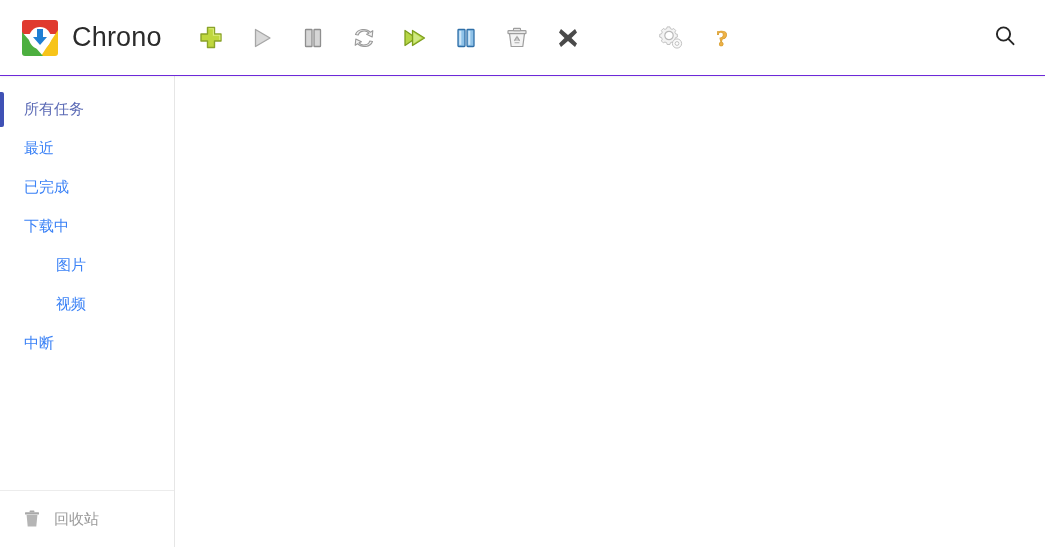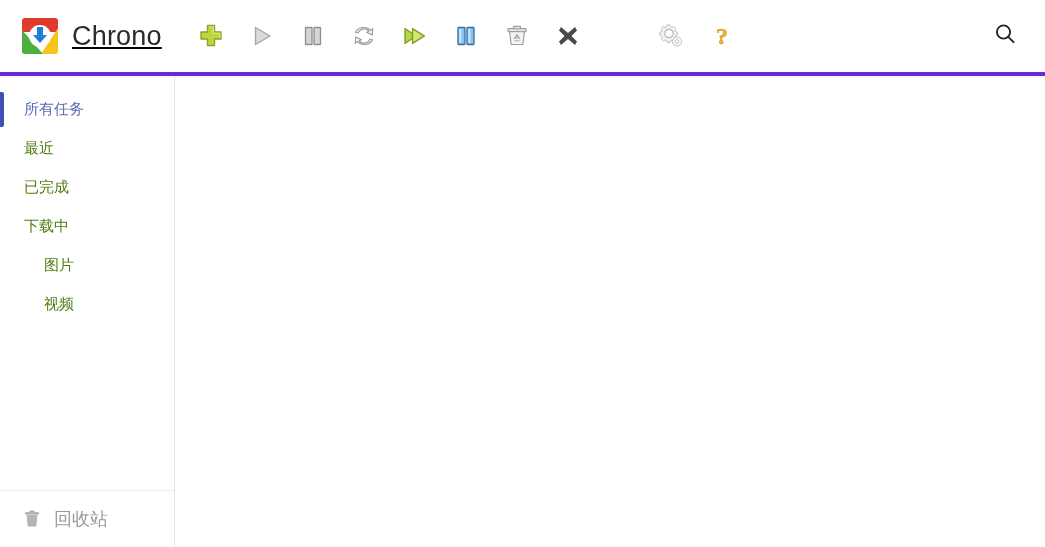--- a/index.html
+++ b/index.html
@@ -22,27 +22,26 @@
     flex-direction: column;
     background: #ffffff;
   }
 
   
   .header {
     height: 76px;
     min-height: 76px;
     box-sizing: border-box;
     background: #ffffff;
-    border-bottom: 4px solid #6d28d9;
+    border-bottom: 1px solid #6d28d9;
     box-shadow: 0 1px 2px rgba(0,0,0,0.06);
     display: flex;
     align-items: center;
     position: relative;
     z-index: 5;
-    text-decoration: underline;
   }
   .brand {
     display: flex;
     align-items: center;
     margin-left: 22px;
     margin-right: 24px;
   }
   .brand-logo {
     width: 36px;
     height: 36px;
@@ -111,26 +110,26 @@
     display: flex;
     flex-direction: column;
   }
   .nav-item {
     position: relative;
     height: 39px;
     display: flex;
     align-items: center;
     padding-left: 24px;
     font-size: 15px;
-    color: #4d7c0f;
+    color: #3b82f6;
     cursor: pointer;
     white-space: nowrap;
   }
   .nav-item.indent {
-    padding-left: 44px;
+    padding-left: 56px;
   }
   .nav-item.active {
     color: #5b6ab5;
   }
   .nav-item.active::before {
     content: "";
     position: absolute;
     left: 0;
     top: 2px;
     bottom: 2px;
@@ -142,21 +141,21 @@
   .nav-divider {
     height: 1px;
     background: #ececec;
     margin: 0 0 0 0;
   }
   .nav-trash {
     height: 56px;
     display: flex;
     align-items: center;
     padding-left: 24px;
-    font-size: 18px;
+    font-size: 15px;
     color: #9a9a9a;
     cursor: pointer;
   }
   .nav-trash .trash-ico {
     margin-right: 14px;
     display: flex;
     align-items: center;
   }
 
   
@@ -335,20 +334,23 @@
       </div>
       <div class="nav-item">
         <span>下载中</span>
       </div>
       <div class="nav-item indent">
         <span>图片</span>
       </div>
       <div class="nav-item indent">
         <span>视频</span>
       </div>
+      <div class="nav-item">
+        <span>中断</span>
+      </div>
 
       <div class="nav-spacer"></div>
       <div class="nav-divider"></div>
 
       <div class="nav-trash">
         <span class="trash-ico">
           <svg width="16" height="18" viewBox="0 0 16 18">
             <rect x="1" y="2.2" width="14" height="2.2" rx="0.5" fill="#a8a8a8"></rect>
             <rect x="5.6" y="0.4" width="4.8" height="1.8" rx="0.5" fill="#a8a8a8"></rect>
             <path d="M2.6 5 h10.8 l-1.1 11.6 h-8.6 z" fill="#b5b5b5"></path>

